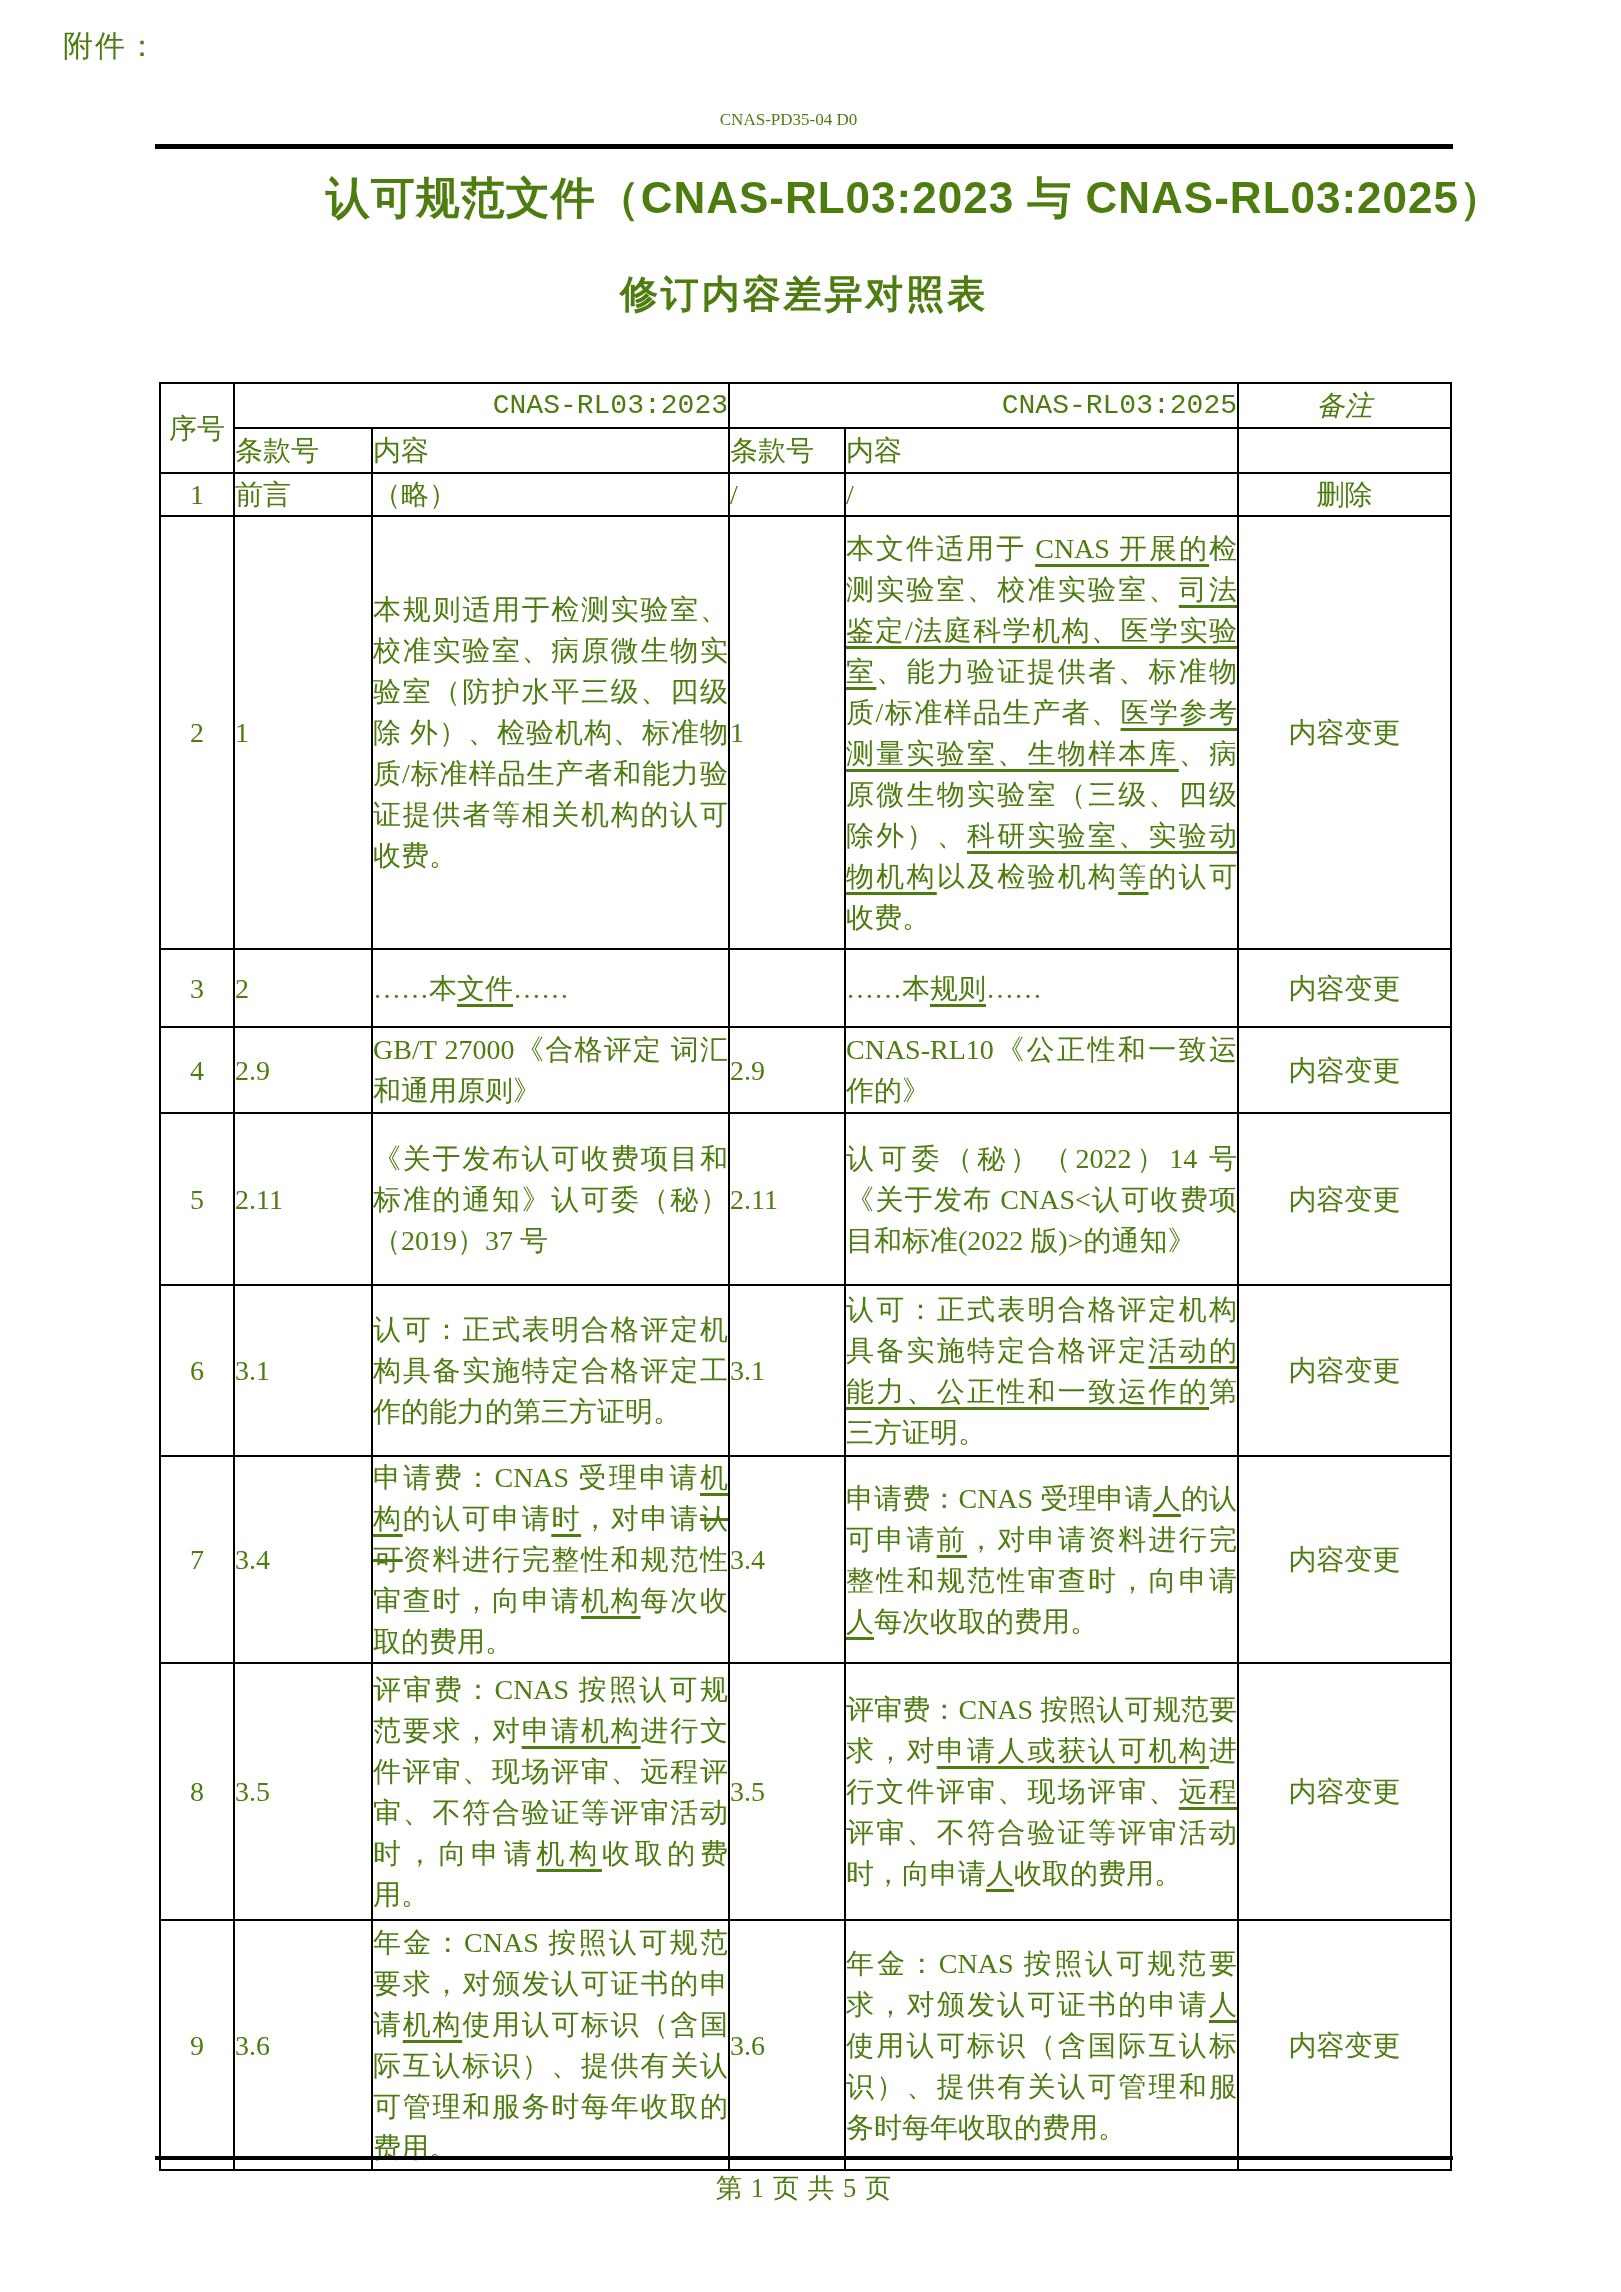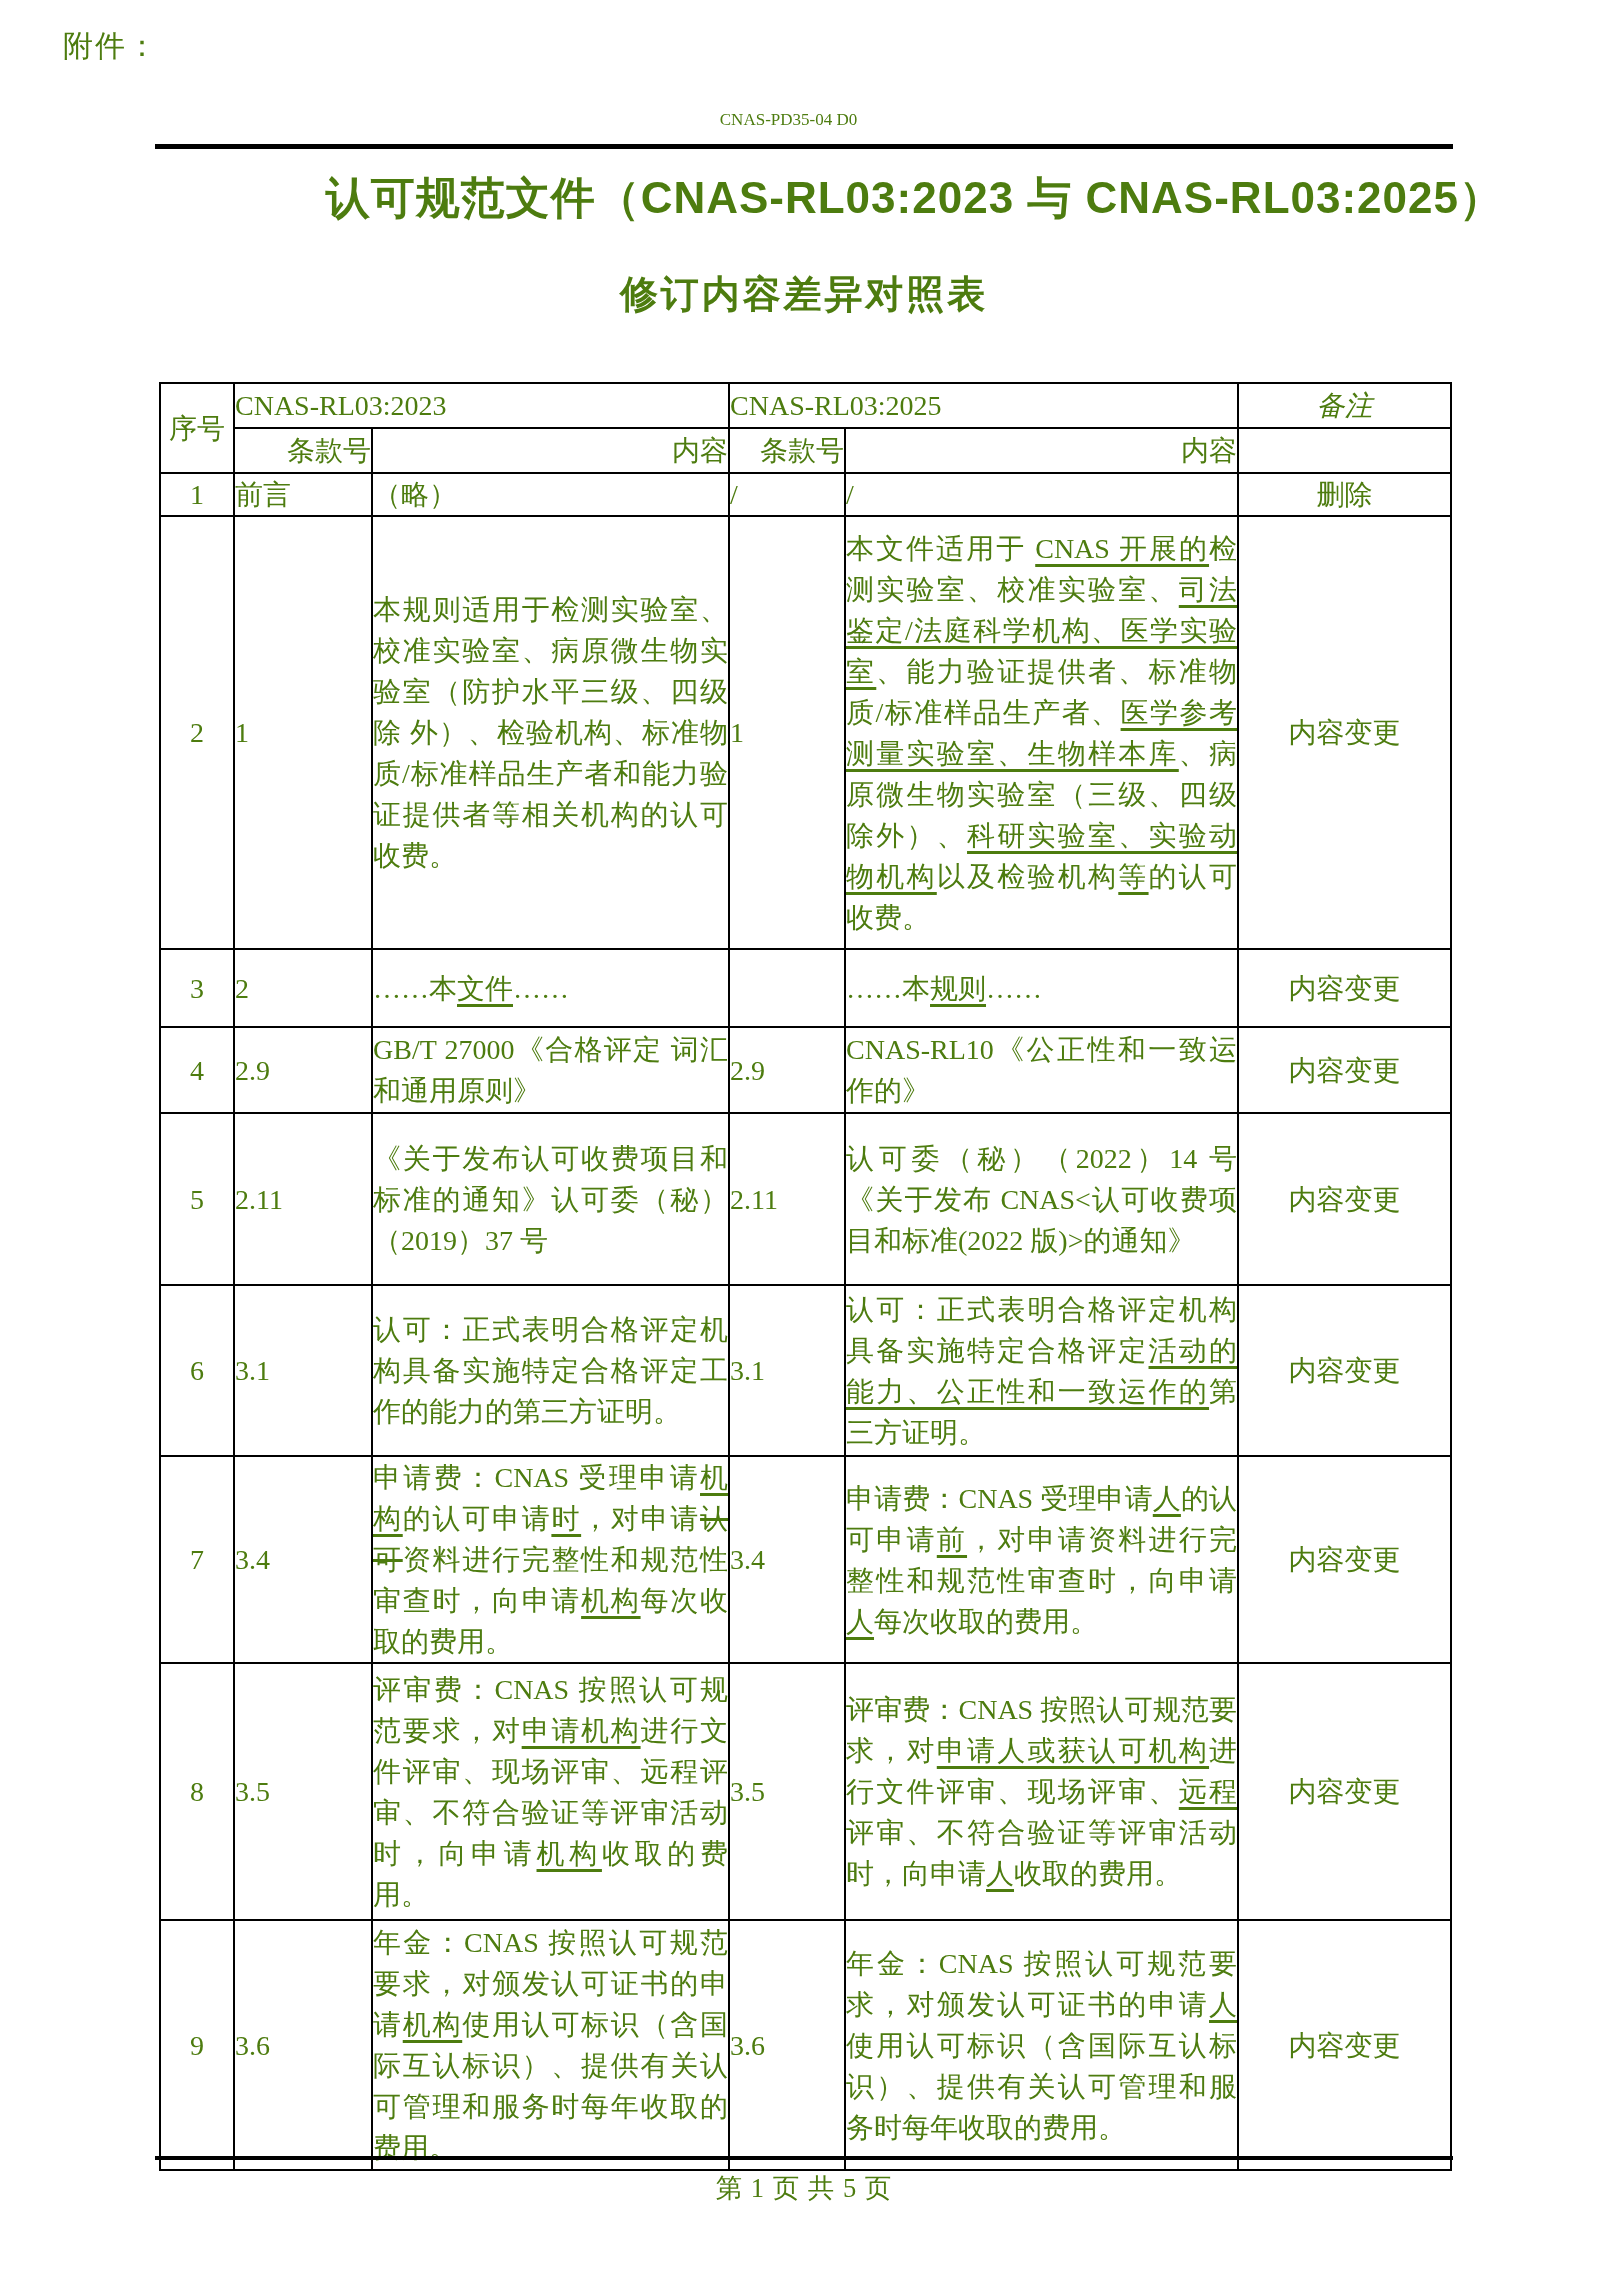--- a/index.html
+++ b/index.html
@@ -56,23 +56,23 @@
   tr.r1{height:41px;}
   tr.r2{height:433px;}
   tr.r3{height:78px;}
   tr.r4{height:86px;}
   tr.r5{height:172px;}
   tr.r6{height:171px;}
   tr.r7{height:186px;}
   tr.r8{height:257px;}
   tr.r9{height:250px;}
   .th-seq{font-weight:700;font-size:30px;text-align:center;padding:0 17.6px;line-height:45px;}
-  .th-ver{text-align:left;font-size:29px;}
+  .th-ver{text-align:right;font-size:29px;font-family:Liberation Mono, monospace;}
   .th-remark{font-weight:700;font-size:30px;text-align:center;font-style:italic;}
-  .th-sub{text-align:right;font-size:29px;}
+  .th-sub{text-align:left;font-size:29px;}
   .c-seq{text-align:center;}
   .c-clause{text-align:left;padding-left:16.7px;padding-right:5.9px;}
   .c-content{text-align:justify;padding:5.9px 12.7px;}
   .c-remark{text-align:center;}
   .vtop{vertical-align:top;padding-top:3.9px;}
   .u{text-decoration:underline;text-decoration-thickness:2.9px;text-underline-offset:5.9px;}
   .s{text-decoration:line-through;text-decoration-thickness:2.9px;}
   .bottom-rule{
     position:absolute;left:155px;top:2156px;width:1298px;height:3.9px;
     background:#000;

